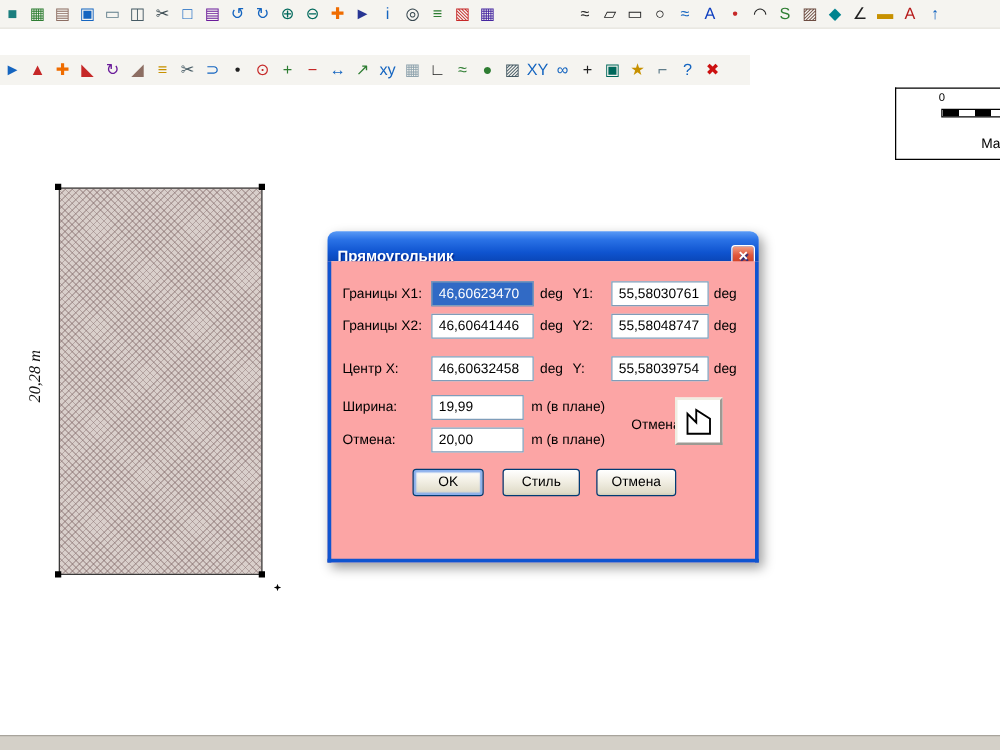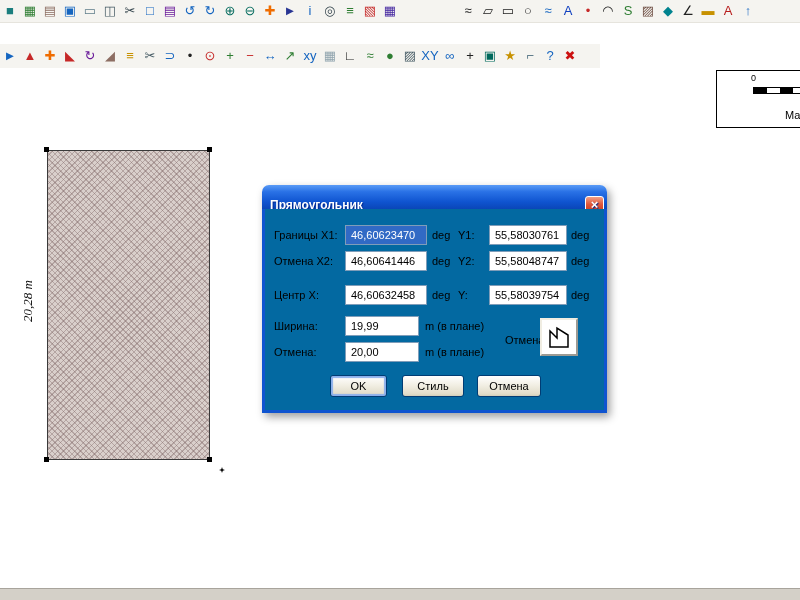--- a/index.html
+++ b/index.html
@@ -72,21 +72,21 @@
     color: #fff; font-weight: bold; font-size: 12px;
     text-shadow: 1px 1px 1px #00268c;
   }
   .dlg-close {
     margin-left: auto; width: 19px; height: 18px; border: 1px solid #fff; border-radius: 3px;
     background: linear-gradient(180deg,#f2a086 0%,#e0573b 45%,#c5361a 100%);
     color: #fff; font-size: 13px; font-weight: bold; line-height: 16px; text-align: center;
     cursor: default;
   }
   .dlg-body {
-    position: relative; height: 204px; background: #0369a1;
+    position: relative; height: 241px; background: #fca5a5;
     border: 3px solid #0f54d0; border-top: none;
     font-size: 11px;
   }
   .lbl { position: absolute; height: 20px; line-height: 20px; color: #000; white-space: nowrap; }
   .fld {
     position: absolute; height: 20px; padding: 2px 5px;
     border: 1px solid #7F9DB9; background: #fff;
     font: 11px "Liberation Sans", sans-serif; color: #000;
   }
   .fld.selected { background: #316AC5; color: #fff; }
@@ -199,21 +199,21 @@
     </div>
     <div class="dlg-body">
 
       <span class="lbl" style="left:9px;top:16px">Границы X1:</span>
       <input class="fld selected" style="left: 80px; top: 16px; width: 82px;" value="46,60623470">
       <span class="lbl" style="left:167px;top:16px">deg</span>
       <span class="lbl" style="left:193px;top:16px">Y1:</span>
       <input class="fld" style="left: 224px; top: 16px; width: 78px;" value="55,58030761">
       <span class="lbl" style="left:306px;top:16px">deg</span>
 
-      <span class="lbl" style="left:9px;top:42px">Отмена X2:</span>
+      <span class="lbl" style="left:9px;top:42px">Границы X2:</span>
       <input class="fld" style="left: 80px; top: 42px; width: 82px;" value="46,60641446">
       <span class="lbl" style="left:167px;top:42px">deg</span>
       <span class="lbl" style="left:193px;top:42px">Y2:</span>
       <input class="fld" style="left: 224px; top: 42px; width: 78px;" value="55,58048747">
       <span class="lbl" style="left:306px;top:42px">deg</span>
 
       <span class="lbl" style="left:9px;top:76px">Центр X:</span>
       <input class="fld" style="left: 80px; top: 76px; width: 82px;" value="46,60632458">
       <span class="lbl" style="left:167px;top:76px">deg</span>
       <span class="lbl" style="left:193px;top:76px">Y:</span>

